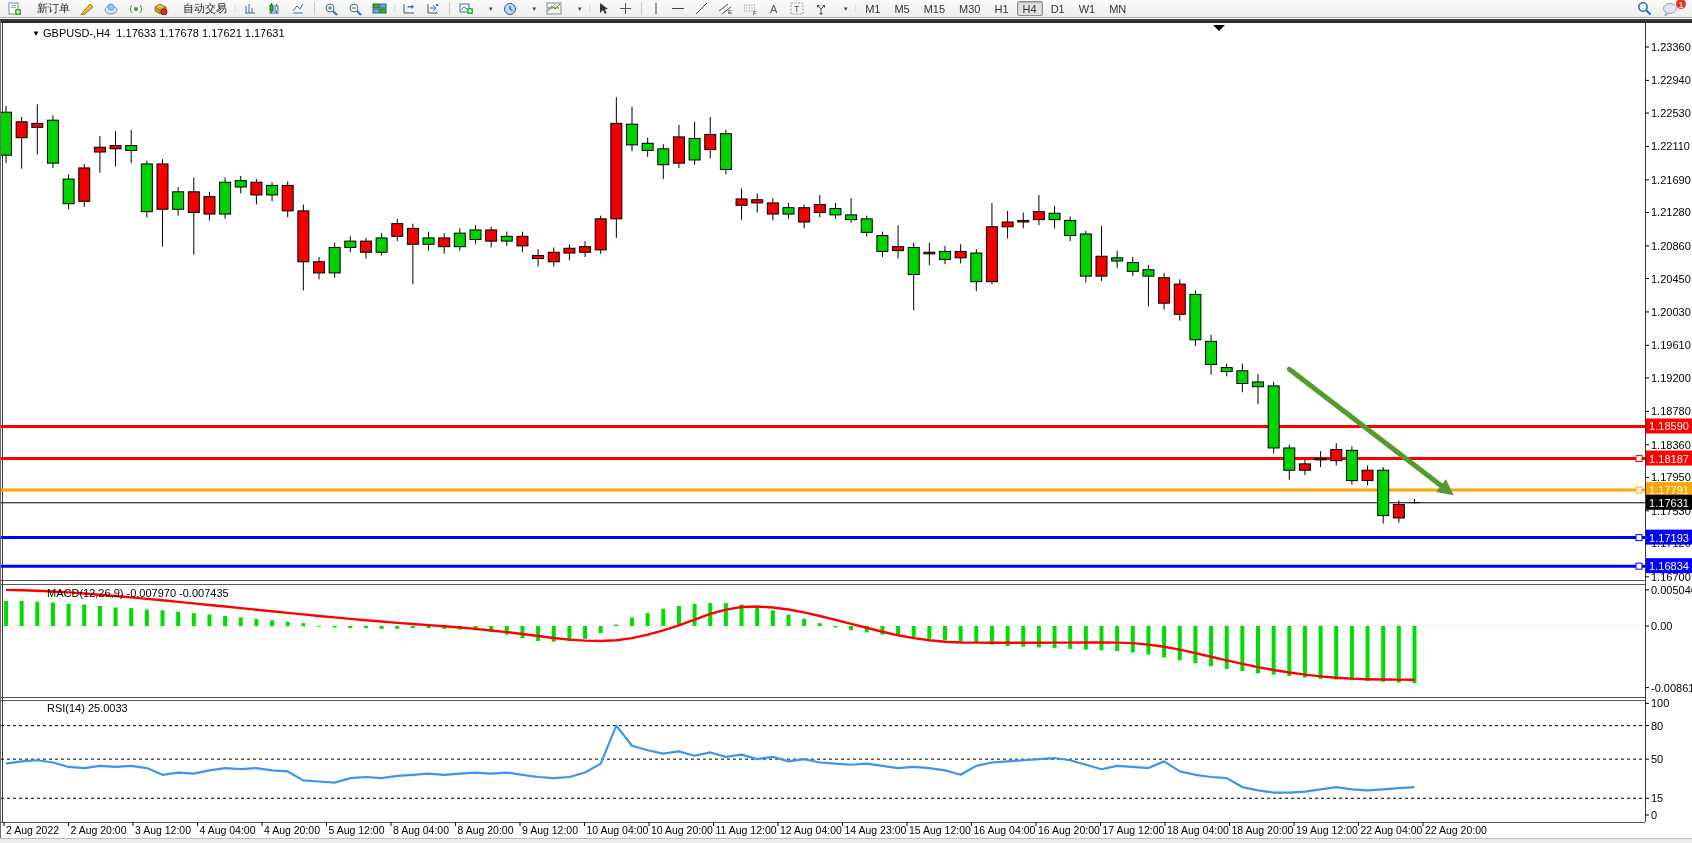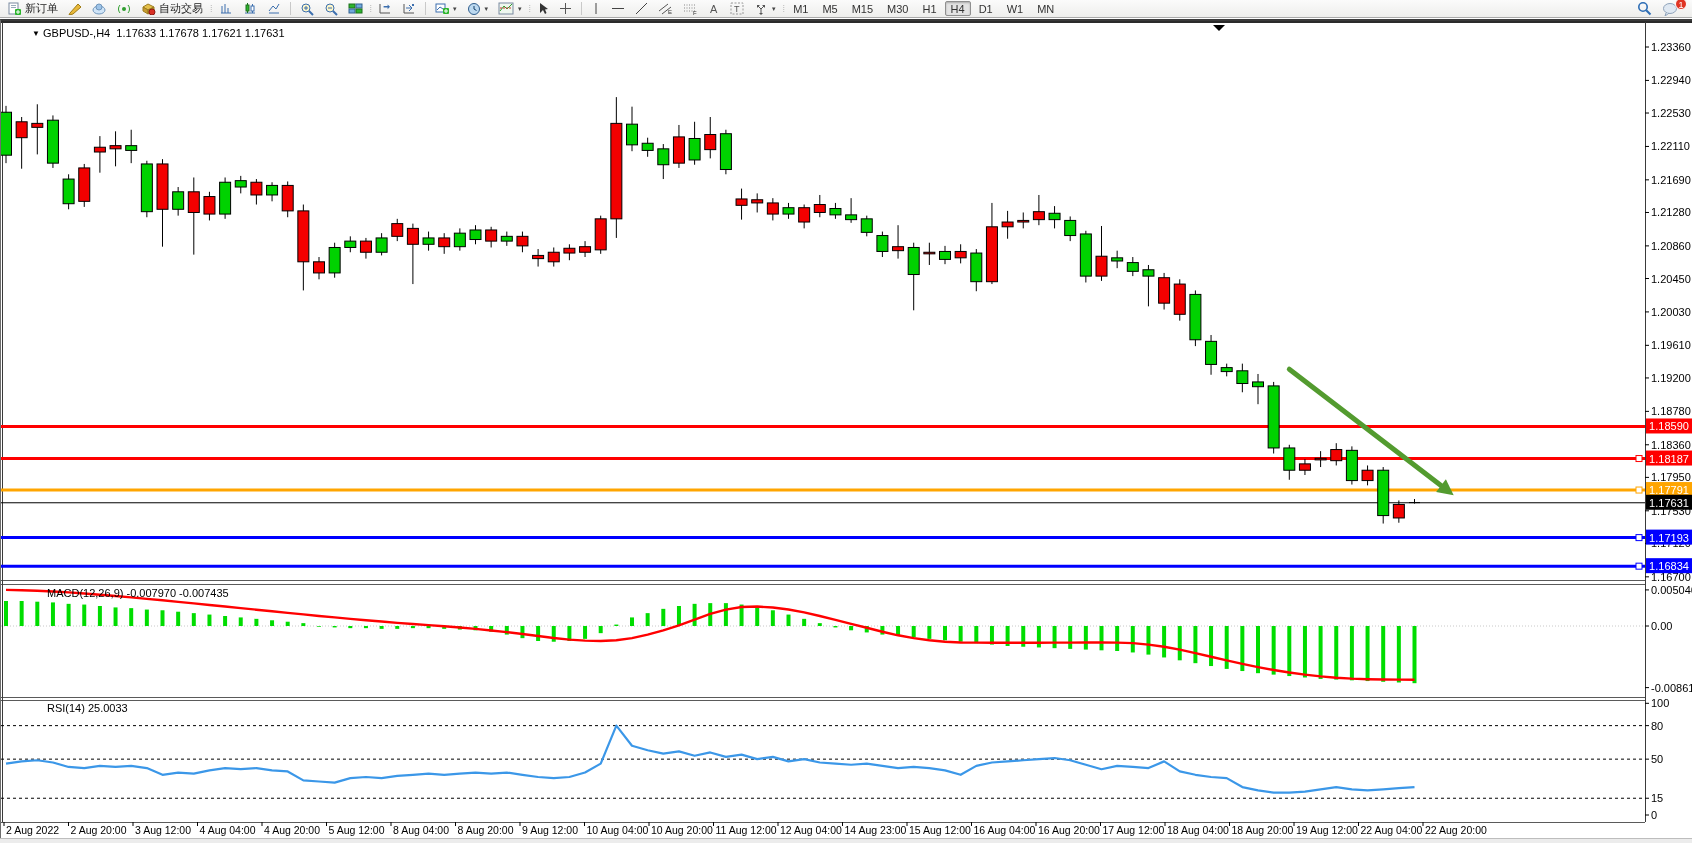--- a/index.html
+++ b/index.html
@@ -4,21 +4,21 @@
 <style>
   * { margin:0; padding:0; box-sizing:border-box; }
   html,body { width:1692px; height:843px; overflow:hidden; background:#fff;
     font-family:"Liberation Sans", sans-serif; }
   #app { position:relative; width:1692px; height:843px; background:#fff; }
 
   
   #toolbar { position:absolute; left:0; top:0; width:1692px; height:18px;
     background:linear-gradient(#fbfbfb,#eeeeec); border-bottom:1px solid #a9a9a9;
     display:flex; align-items:center; padding:0 4px; gap:2px; font-size:11px; color:#222; }
-  .tbtn { display:inline-flex; align-items:center; gap:3px; padding:0 3px; height:16px;
+  .tbtn { display:inline-flex; align-items:center; gap:15px; padding:0 3px; height:16px;
     border:1px solid transparent; border-radius:2px; cursor:default; white-space:nowrap; }
   .tsep { width:1px; height:13px; background:#c9c9c9; margin:0 3px; }
   .tgrip { color:#b5b5b5; font-size:9px; letter-spacing:-1px; margin:0 1px; }
   .caret { font-size:7px; color:#444; margin-left:1px; }
   .tf { padding:0 5px; height:15px; display:inline-flex; align-items:center;
     border:1px solid transparent; border-radius:2px; color:#333; font-size:11px; }
   .tf.active { background:#e3e3e3; border:1px solid #8f8f8f; box-shadow:inset 0 1px 2px rgba(0,0,0,.25); }
   .spacer { flex:1; }
   .badge { position:absolute; top:-4px; right:-6px; background:#e03423; color:#fff;
     border-radius:7px; min-width:12px; height:12px; font-size:9px; line-height:12px;

